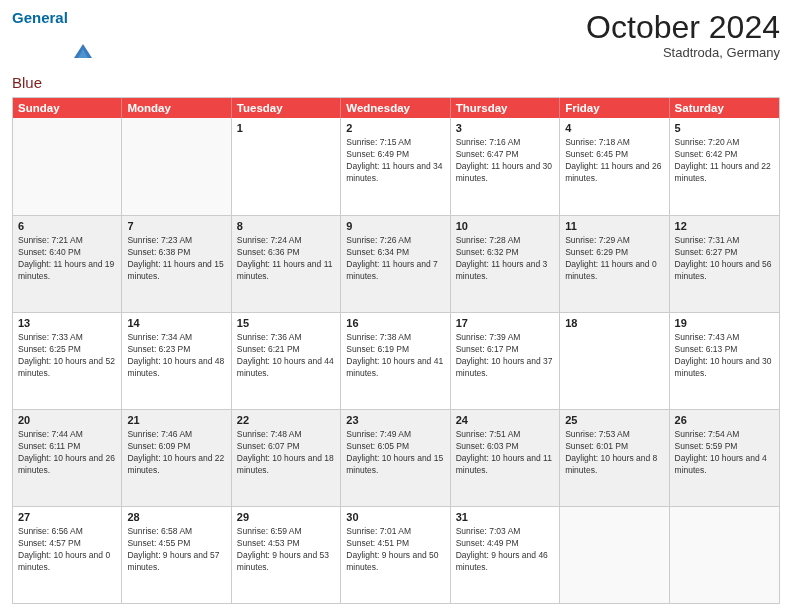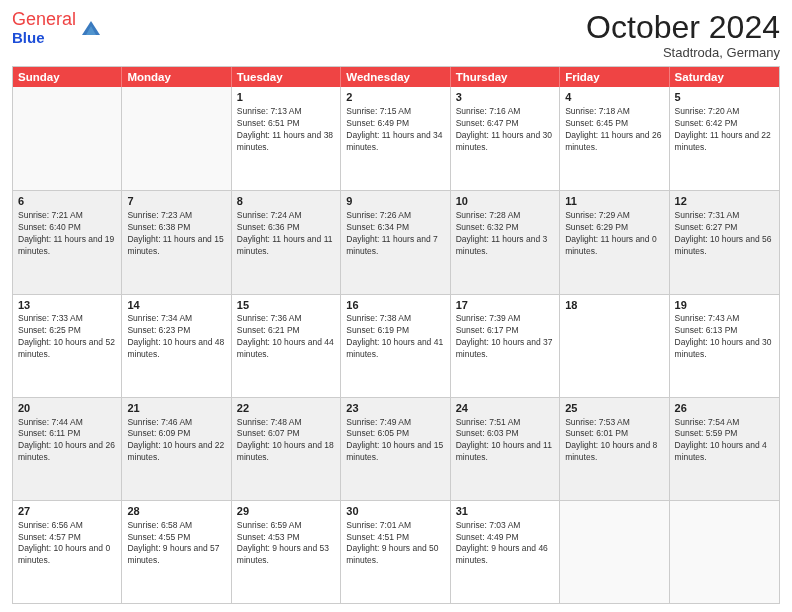--- a/index.html
+++ b/index.html
@@ -27,28 +27,29 @@
       display: flex;
       align-items: center;
       gap: 2px;
     }
     .logo-text {
       display: flex;
       flex-direction: column;
       line-height: 1.1;
     }
     .logo-general {
-      font-size: 18px;
-      font-weight: normal;
-      color: #ef4444;
+      font-size: 15px;
+      font-weight: bold;
+      color: #0369a1;
     }
     .logo-blue {
       font-size: 15px;
-      font-weight: bold;
-      color: #1d4ed8;
+      font-weight: normal;
+      color: #7f1d1d;
+      margin-top: 48px;
     }
     .logo-icon {
       width: 22px;
       height: 22px;
       margin-left: 2px;
     }
     .title-block {
       text-align: right;
     }
     .month-year {
@@ -149,21 +150,20 @@
         <div class="cal-header-cell">Friday</div>
         <div class="cal-header-cell">Saturday</div>
       </div>
     <div class="cal-body">
 
     <div class="cal-row">
           <div class="cal-cell empty"></div>
           <div class="cal-cell empty"></div>
           <div class="cal-cell">
             <span class="day-num">1</span>
-            <div class="day-info">Sunrise: 7:13 AM<br>Sunset: 6:51 PM<br>Daylight: 11 hours and 38 minutes.</div>
           </div>
           <div class="cal-cell">
             <span class="day-num">2</span>
             <div class="day-info">Sunrise: 7:15 AM<br>Sunset: 6:49 PM<br>Daylight: 11 hours and 34 minutes.</div>
           </div>
           <div class="cal-cell">
             <span class="day-num">3</span>
             <div class="day-info">Sunrise: 7:16 AM<br>Sunset: 6:47 PM<br>Daylight: 11 hours and 30 minutes.</div>
           </div>
           <div class="cal-cell">

